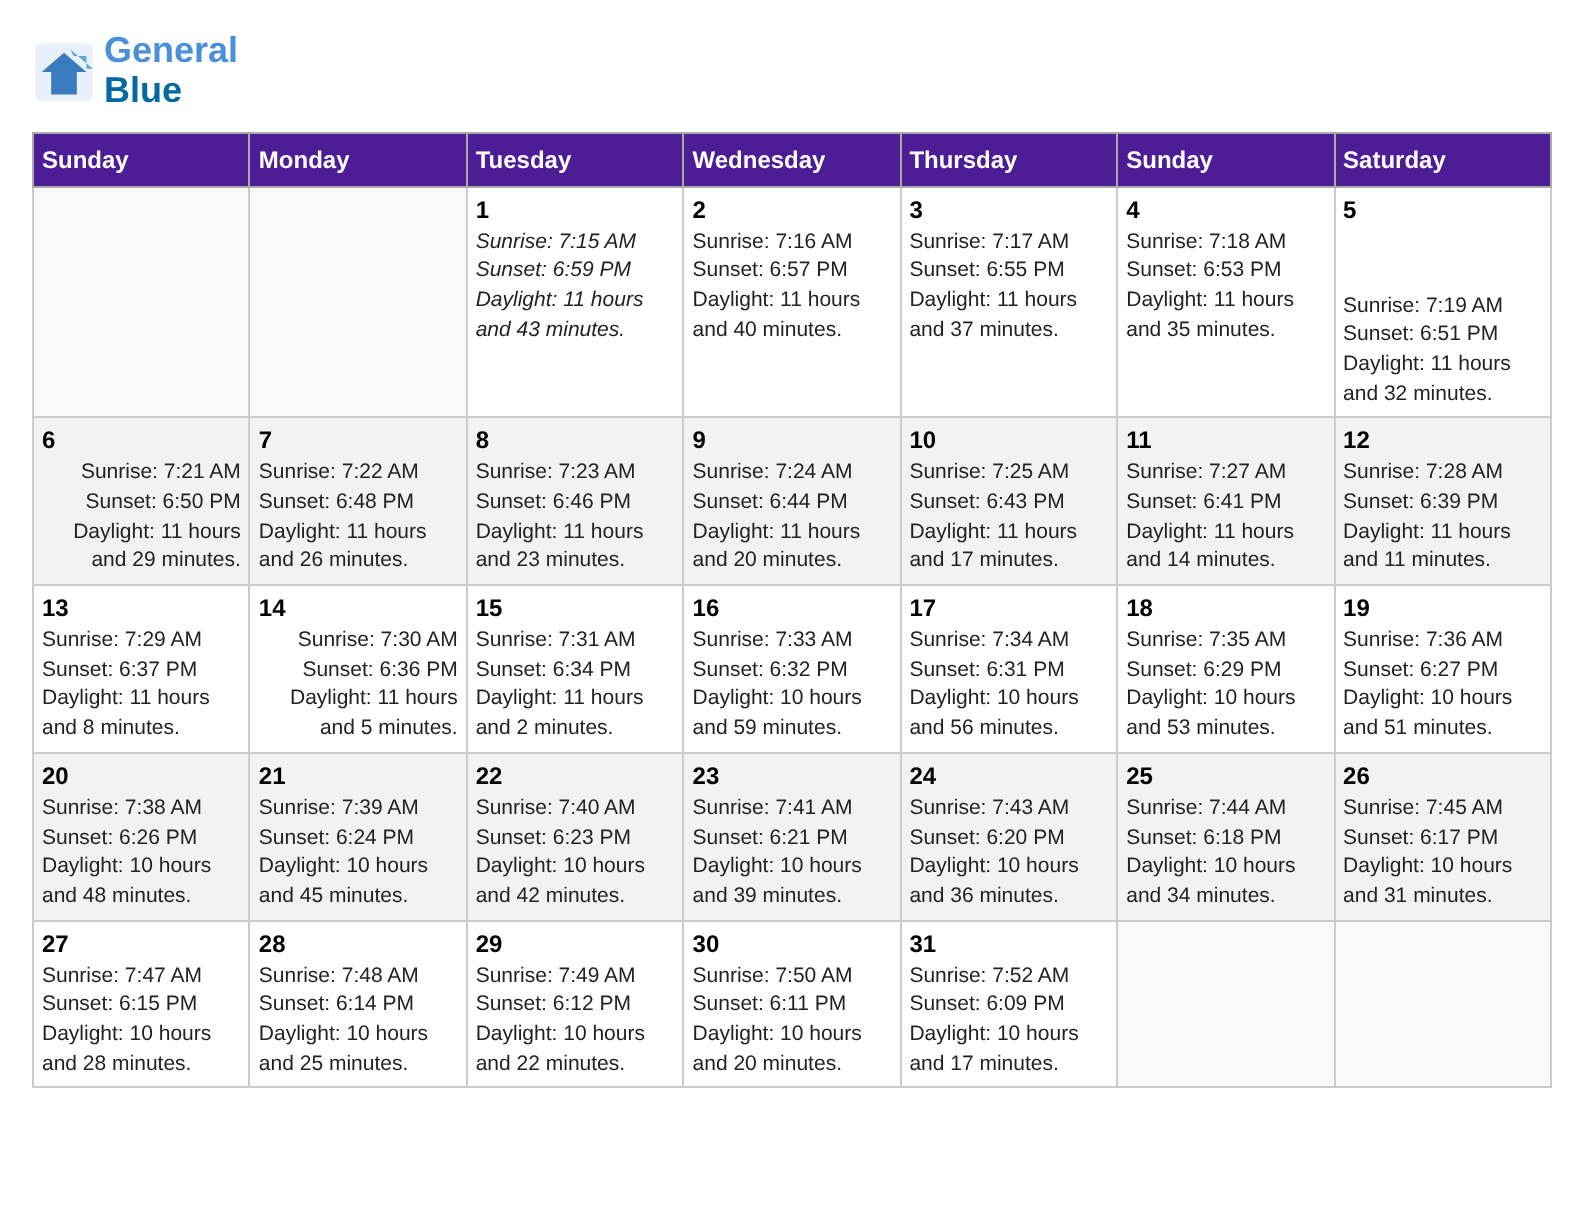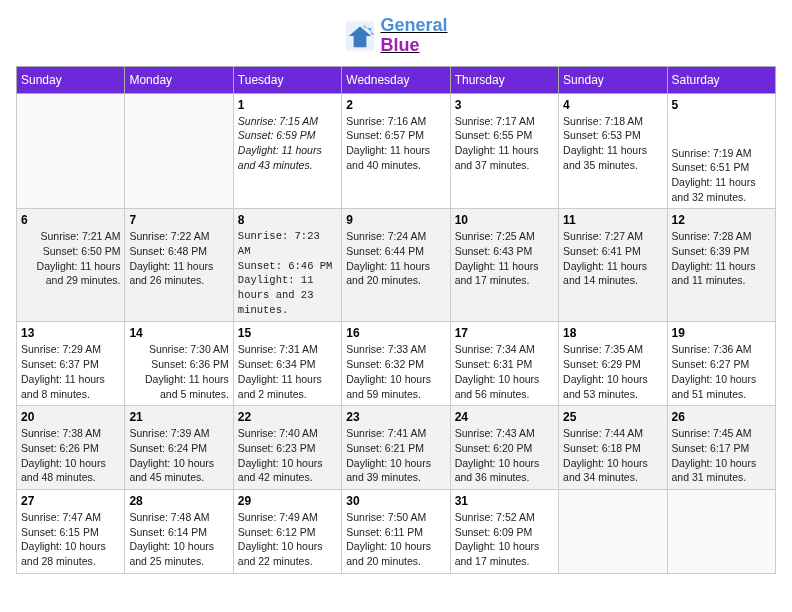--- a/index.html
+++ b/index.html
@@ -5,24 +5,23 @@
     * { box-sizing: border-box; margin: 0; padding: 0; }
     body {
       font-family: Arial, sans-serif;
       background: #fff;
       width: 792px;
       min-height: 612px;
       padding: 16px;
     }
     .header {
       display: flex;
-      justify-content: center;
+      justify-content: flex-start;
       align-items: flex-start;
       margin-bottom: 10px;
-      text-decoration: underline;
     }
     .logo {
       display: flex;
       align-items: center;
       gap: 4px;
     }
     .logo-text {
       font-size: 18px;
       font-weight: bold;
       color: #333;
@@ -46,26 +45,26 @@
     .subtitle {
       font-size: 14px;
       color: #555;
     }
     .calendar {
       width: 100%;
       border-collapse: collapse;
       font-size: 11px;
     }
     .calendar th {
-      background: #6d28d9;
+      background: #4c1d95;
       color: #fff;
       padding: 6px 4px;
       text-align: left;
       font-size: 12px;
-      font-weight: normal;
+      font-weight: bold;
       border: 1px solid #aaa;
     }
     .calendar td {
       vertical-align: top;
       padding: 4px;
       border: 1px solid #ccc;
       width: 108px;
       min-height: 80px;
       background: #fff;
     }
@@ -92,21 +91,21 @@
 
 <div class="header">
   <div class="logo">
     <svg class="logo-icon" viewBox="0 0 40 40">
       <rect x="2" y="2" width="36" height="36" rx="4" fill="#e8f0fa"></rect>
       <polygon points="20,8 34,20 28,20 28,34 12,34 12,20 6,20" fill="#3a7abf"></polygon>
       <polygon points="24,6 38,18 34,18 34,10 26,10" fill="#5aaad0"></polygon>
     </svg>
     <div class="logo-text">
       <div><span>General</span></div>
-      <div><span style="color:#a21caf">Blue</span></div>
+      <div><span style="color:#0369a1">Blue</span></div>
     </div>
   </div>
 </div>
 
 <table class="calendar">
   <thead>
     <tr>
     <th>Sunday</th>
         <th>Monday</th>
         <th>Tuesday</th>
@@ -159,21 +158,21 @@
 Daylight: 11 hours and 29 minutes.</div>
         </td>
         <td>
           <span class="day-num">7</span>
           <div class="cell-text" style="white-space: pre-line;">Sunrise: 7:22 AM
 Sunset: 6:48 PM
 Daylight: 11 hours and 26 minutes.</div>
         </td>
         <td>
           <span class="day-num">8</span>
-          <div class="cell-text" style="white-space: pre-line; font-family: Liberation Mono, monospace;">Sunrise: 7:23 AM
+          <div class="cell-text" style="white-space: pre-line;">Sunrise: 7:23 AM
 Sunset: 6:46 PM
 Daylight: 11 hours and 23 minutes.</div>
         </td>
         <td>
           <span class="day-num">9</span>
           <div class="cell-text" style="white-space: pre-line;">Sunrise: 7:24 AM
 Sunset: 6:44 PM
 Daylight: 11 hours and 20 minutes.</div>
         </td>
         <td>

